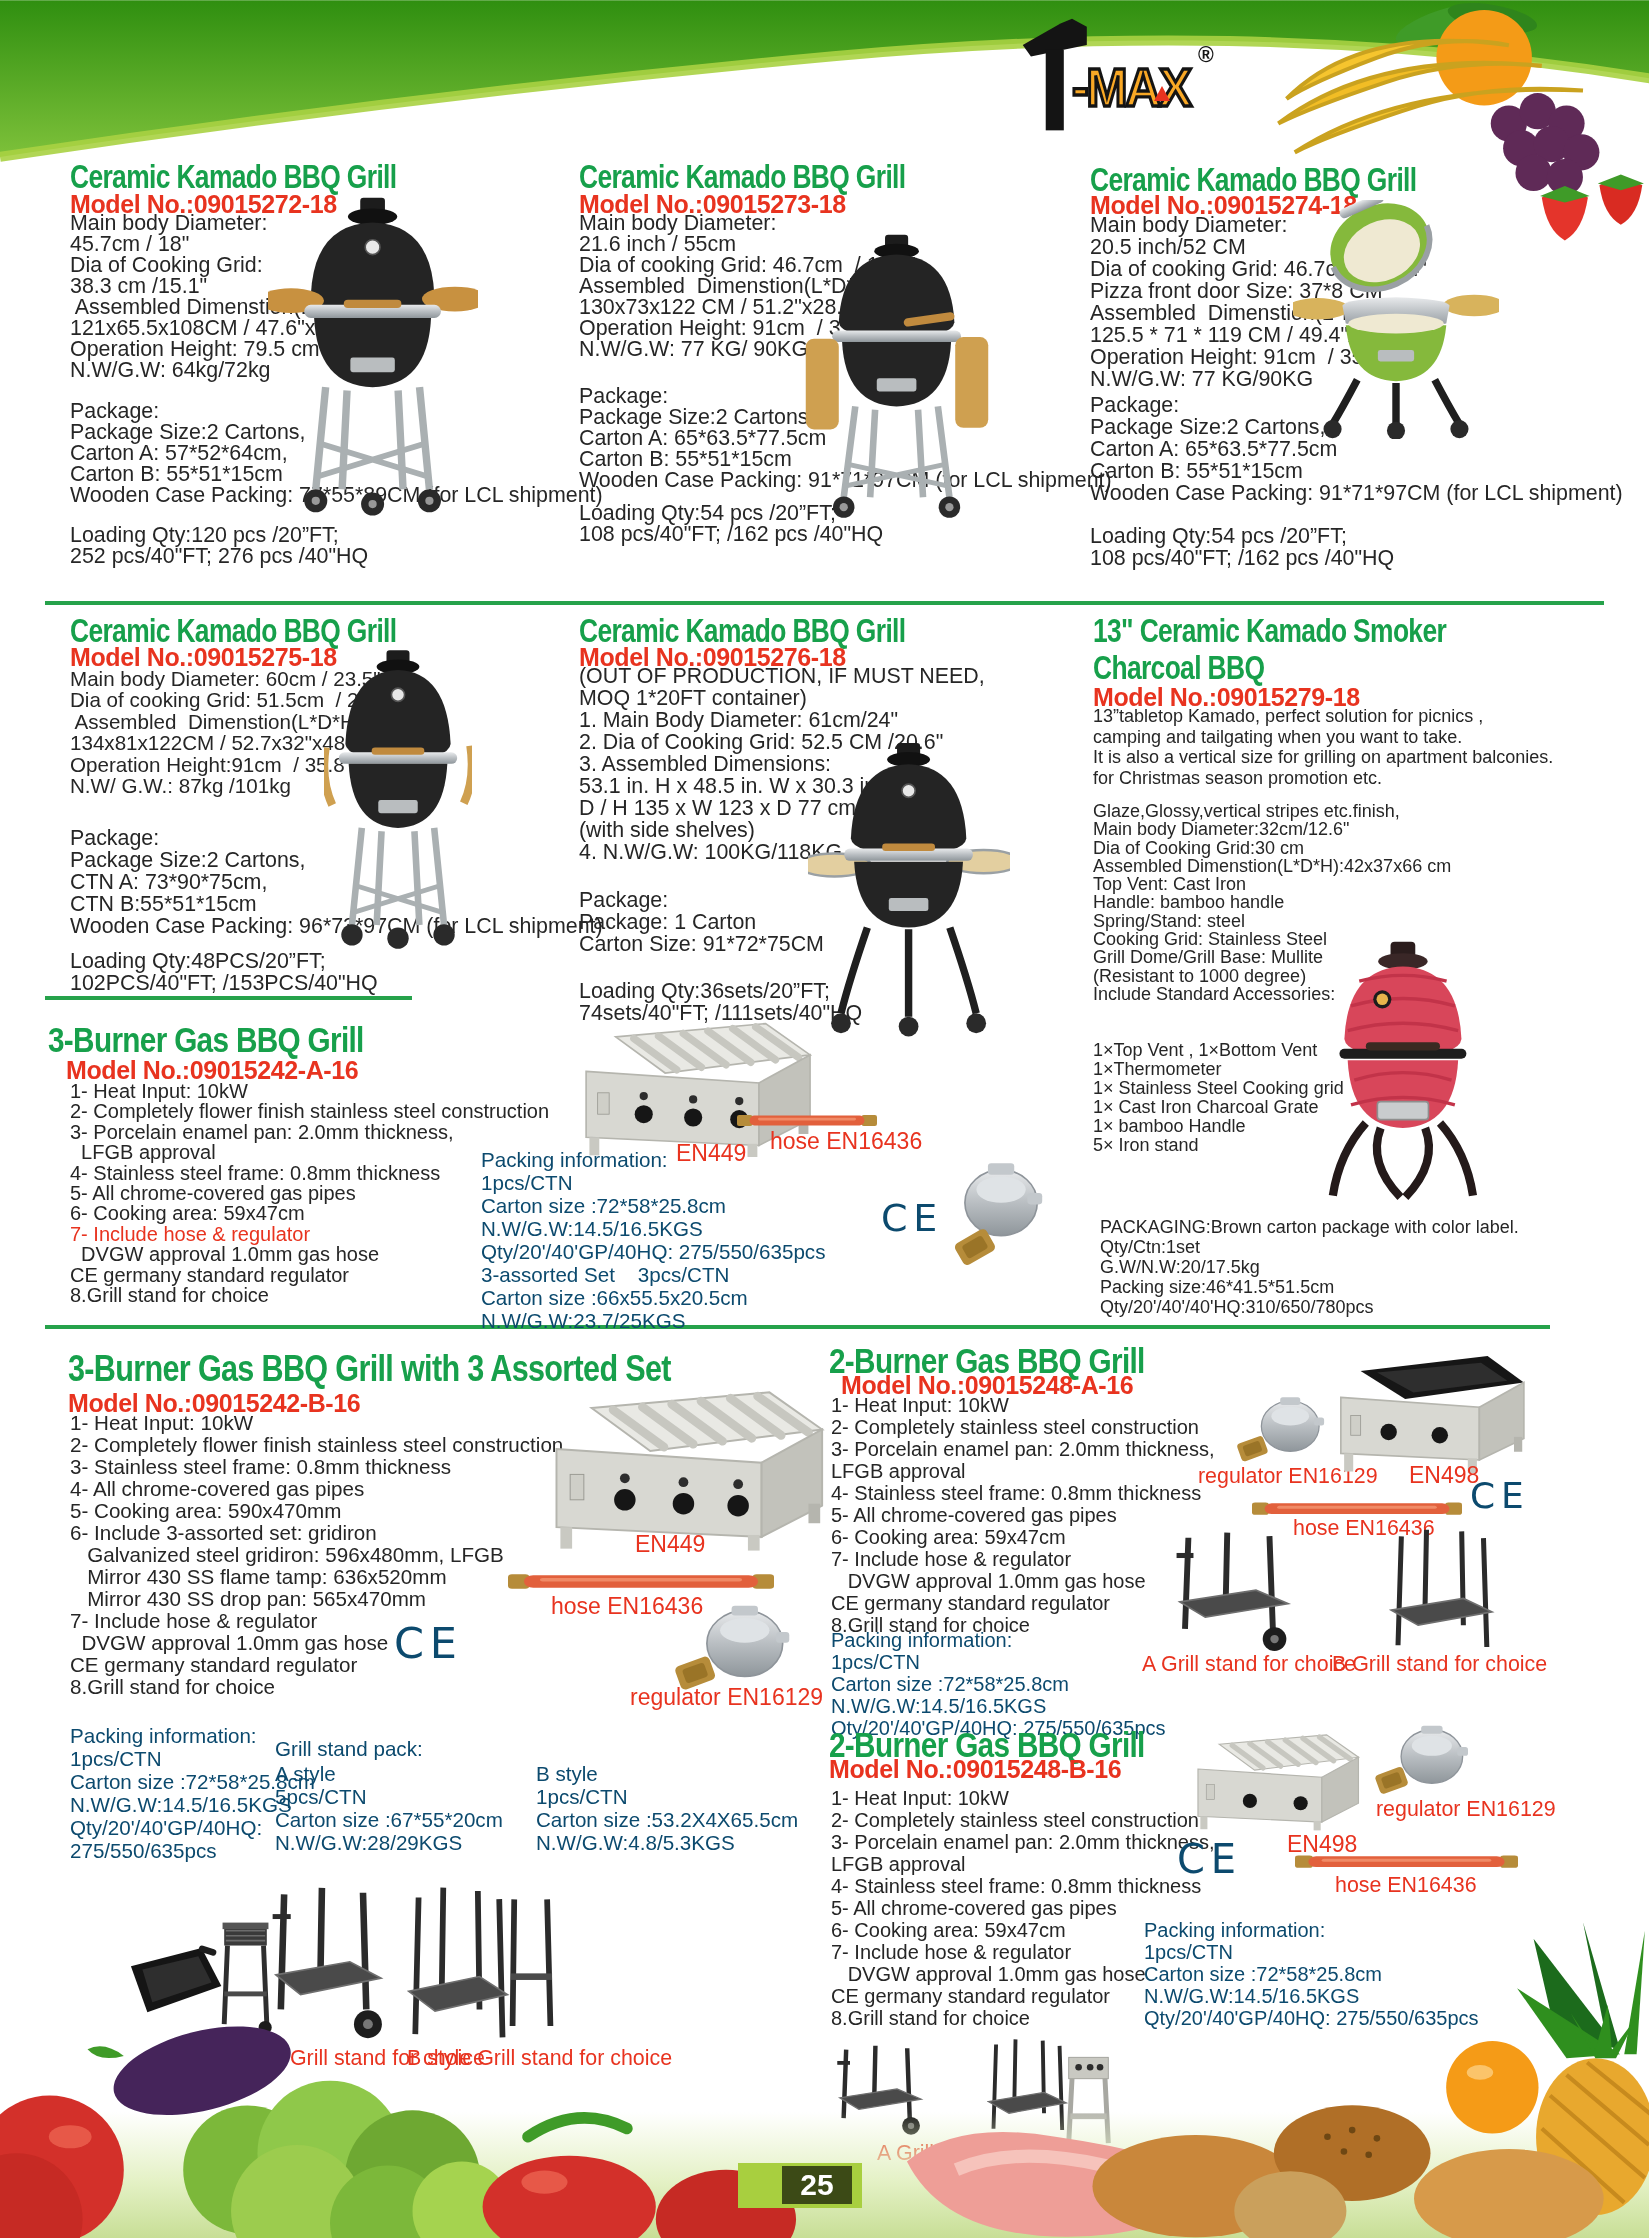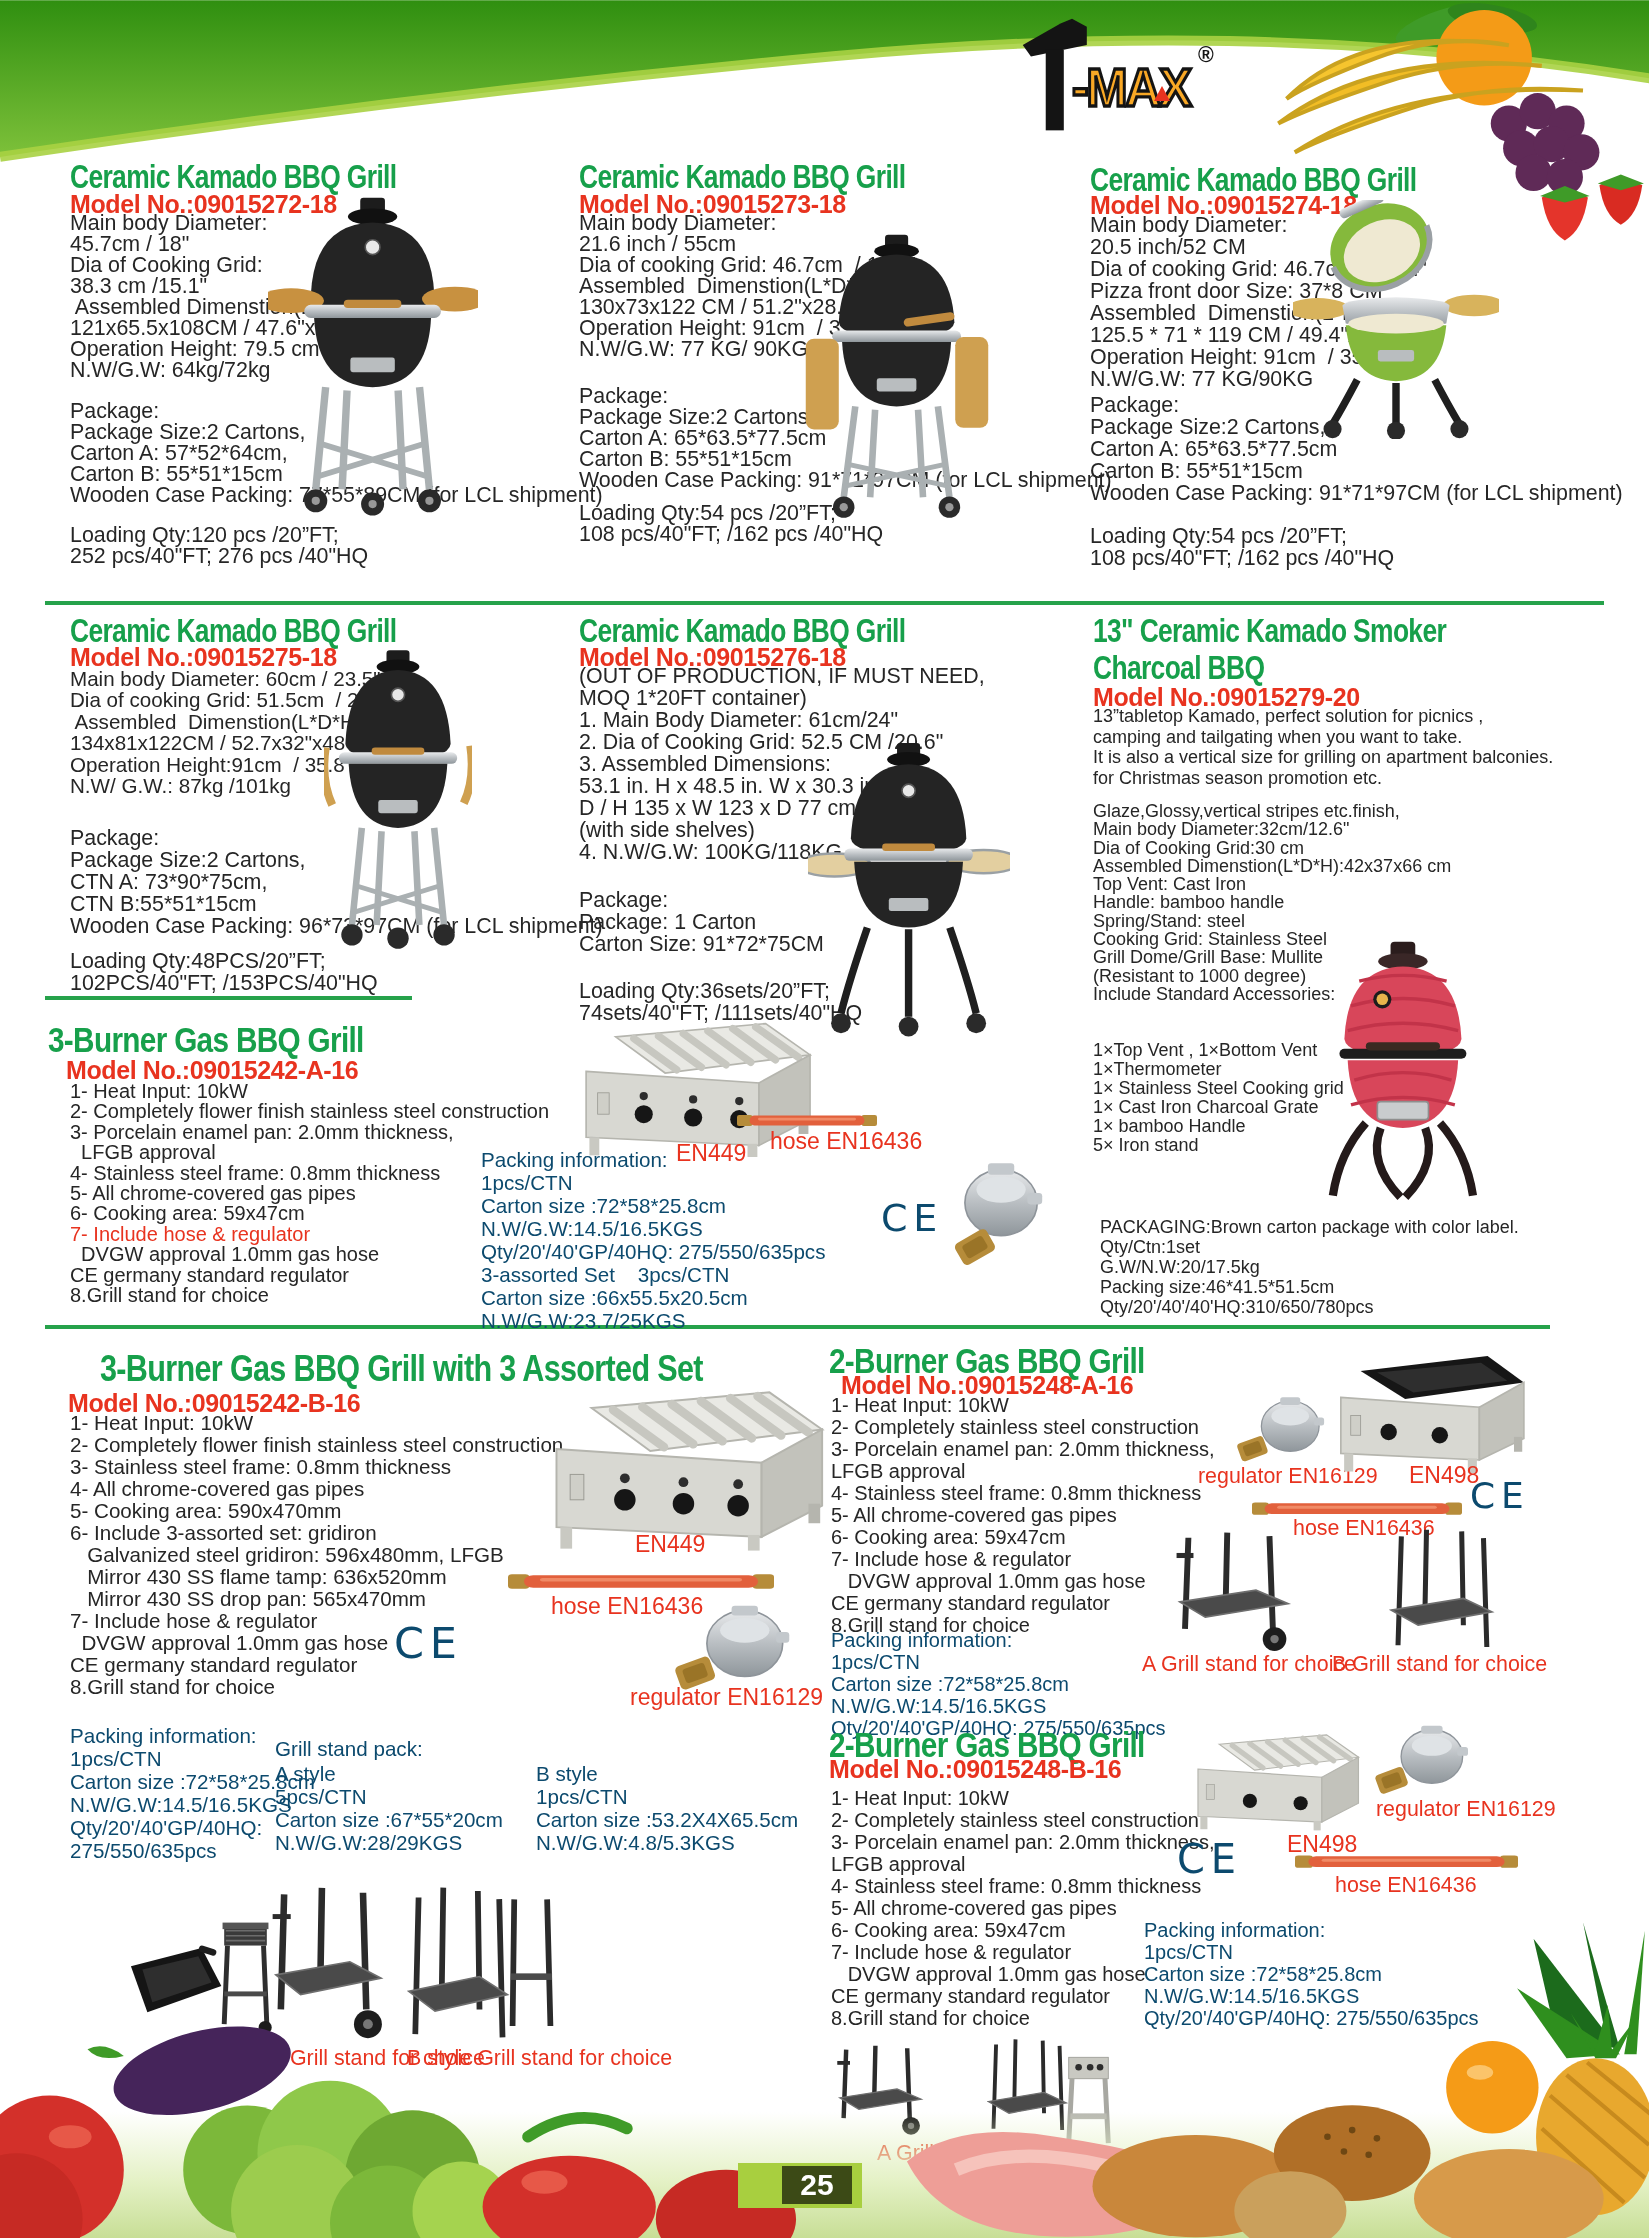--- a/index.html
+++ b/index.html
@@ -3,21 +3,21 @@
 <meta charset="utf-8">
 <style>
   html,body{margin:0;padding:0;background:#fff;}
   .page{position:relative;width:1650px;height:2239px;background:#fff;overflow:hidden;
         font-family:"Liberation Sans","DejaVu Sans",sans-serif;color:#2b2b2b;}
   .abs{position:absolute;}
   .title{font-weight:bold;color:#17a04b;white-space:nowrap;}
   .title>span{display:inline-block;transform:scaleX(.8);transform-origin:0 50%;letter-spacing:-0.8px;}
   .t40{font-size:33px;}
   .t42{font-size:35px;}
-  .t44{font-size:36px;margin-left:32px;}
+  .t44{font-size:36px;}
   .gt>span{transform:scaleX(.85);}
   .model{font-weight:bold;color:#e8331f;font-size:25px;white-space:nowrap;letter-spacing:-0.4px;}
   .body{font-size:21.4px;line-height:21px;color:#262626;white-space:pre;}
   .b27{line-height:22px;}
   .b26{font-size:20.6px;line-height:21.4px;}
   .sm{font-size:18px;}
   .feat{font-size:20px;line-height:20.4px;color:#262626;white-space:pre;}
   .feat8{font-size:20.6px;line-height:22px;}
   .feat2{font-size:20px;line-height:22px;}
   .pack{font-size:20.6px;line-height:23px;color:#0c4a6e;white-space:pre;}
@@ -216,21 +216,21 @@
     <path d="M56,146 Q60,224 122,226 Q184,224 188,146 Z" fill="#242424"></path>
     <rect x="98" y="190" width="48" height="16" rx="3" fill="#b9bdbf"></rect>
     <path d="M72,226 Q50,290 40,330 M172,226 Q194,290 204,330 M122,228 L122,334" stroke="#1f1f1f" stroke-width="9" fill="none"></path>
     <circle cx="40" cy="342" r="12" fill="#2a2a2a"></circle>
       <circle cx="204" cy="342" r="12" fill="#2a2a2a"></circle>
       <circle cx="122" cy="346" r="12" fill="#2a2a2a"></circle>
   </svg>
 
   <div class="abs title t40" style="left:1093px;top:612px"><span>13" Ceramic Kamado Smoker</span></div>
   <div class="abs title t40" style="left:1093px;top:649px"><span>Charcoal BBQ</span></div>
-  <div class="abs model" style="left:1093px;top:683px">Model No.:09015279-20</div>
+  <div class="abs model" style="left:1093px;top:683px">Model No.:09015279-18</div>
   <div class="abs body sm" style="left:1093px;top:706px;line-height:20.6px"><div>13”tabletop Kamado, perfect solution for picnics ,</div><div>camping and tailgating when you want to take.</div><div>It is also a vertical size for grilling on apartment balconies.</div><div>for Christmas season promotion etc.</div></div>
   <div class="abs body sm" style="left:1093px;top:802px;font-size:18px;line-height:18.3px"><div>Glaze,Glossy,vertical stripes etc.finish,</div><div>Main body Diameter:32cm/12.6"</div><div>Dia of Cooking Grid:30 cm</div><div>Assembled Dimenstion(L*D*H):42x37x66 cm</div><div>Top Vent: Cast Iron</div><div>Handle: bamboo handle</div><div>Spring/Stand: steel</div><div>Cooking Grid: Stainless Steel</div><div>Grill Dome/Grill Base: Mullite</div><div>(Resistant to 1000 degree)</div><div>Include Standard Accessories:</div></div>
   <div class="abs body sm" style="left:1093px;top:1041px;line-height:19px"><div>1×Top Vent , 1×Bottom Vent</div><div>1×Thermometer</div><div>1× Stainless Steel Cooking grid</div><div>1× Cast Iron Charcoal Grate</div><div>1× bamboo Handle</div><div>5× Iron stand</div></div>
   <div class="abs body sm" style="left:1100px;top:1217px;line-height:20px"><div>PACKAGING:Brown carton package with color label.</div><div>Qty/Ctn:1set</div><div>G.W/N.W:20/17.5kg</div><div>Packing size:46*41.5*51.5cm</div><div>Qty/20'/40'/40'HQ:310/650/780pcs</div></div>
   <svg class="abs" style="left:1318px;top:940px" width="169" height="272" viewBox="0 0 205 330">
     <rect x="88" y="2" width="30" height="22" rx="5" fill="#2b1d1d"></rect>
       <ellipse cx="103" cy="26" rx="30" ry="10" fill="#3a2727"></ellipse>
     <path d="M32,120 Q36,34 103,32 Q170,34 174,120 Q172,140 103,142 Q34,140 32,120 Z" fill="#d8465a"></path>
     <path d="M50,50 Q103,36 156,50 M40,80 Q103,62 166,80 M36,110 Q103,92 170,110" stroke="#c23349" stroke-width="4" fill="none"></path>
     <circle cx="78" cy="72" r="11" fill="#1d1d1d"></circle>

